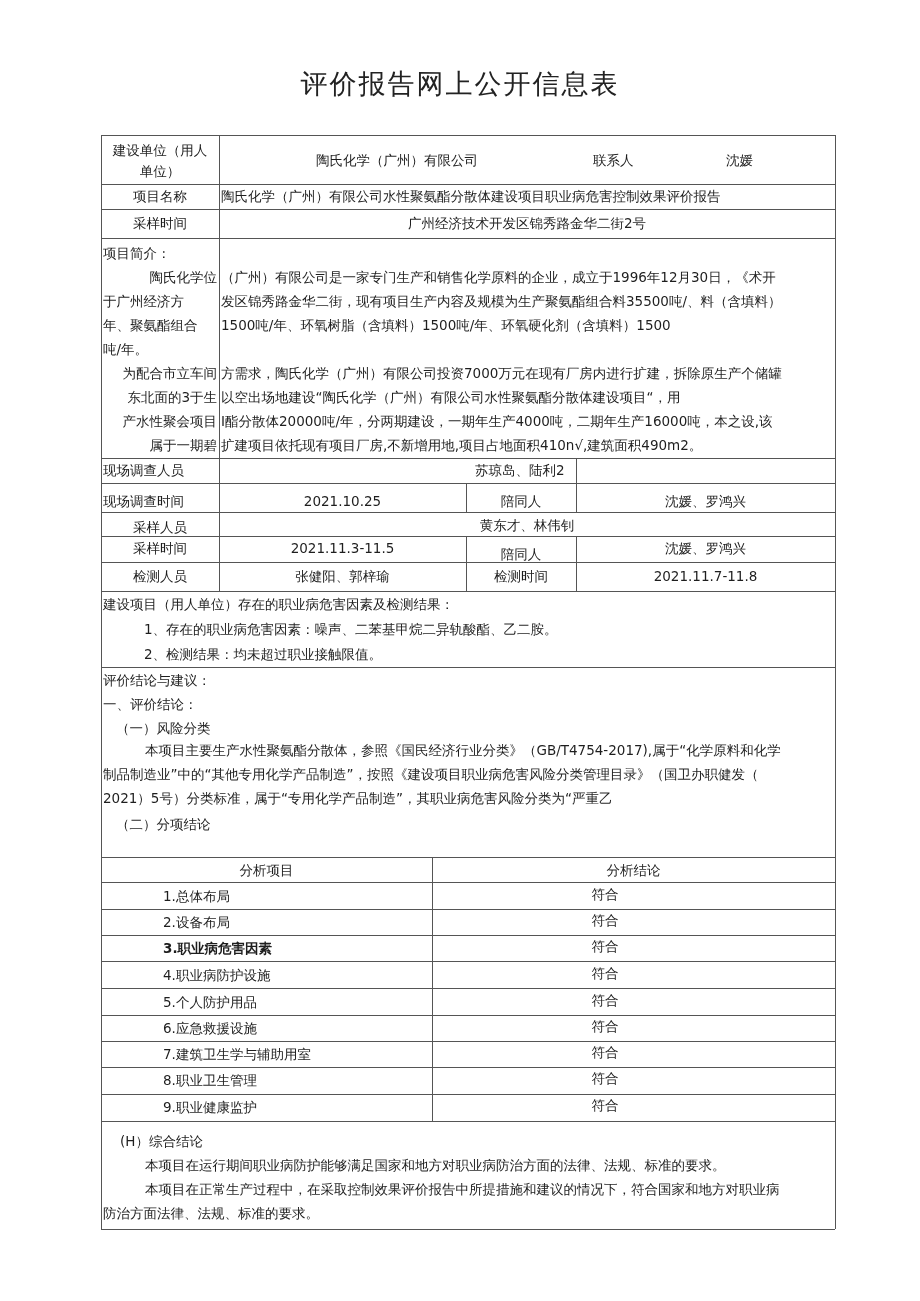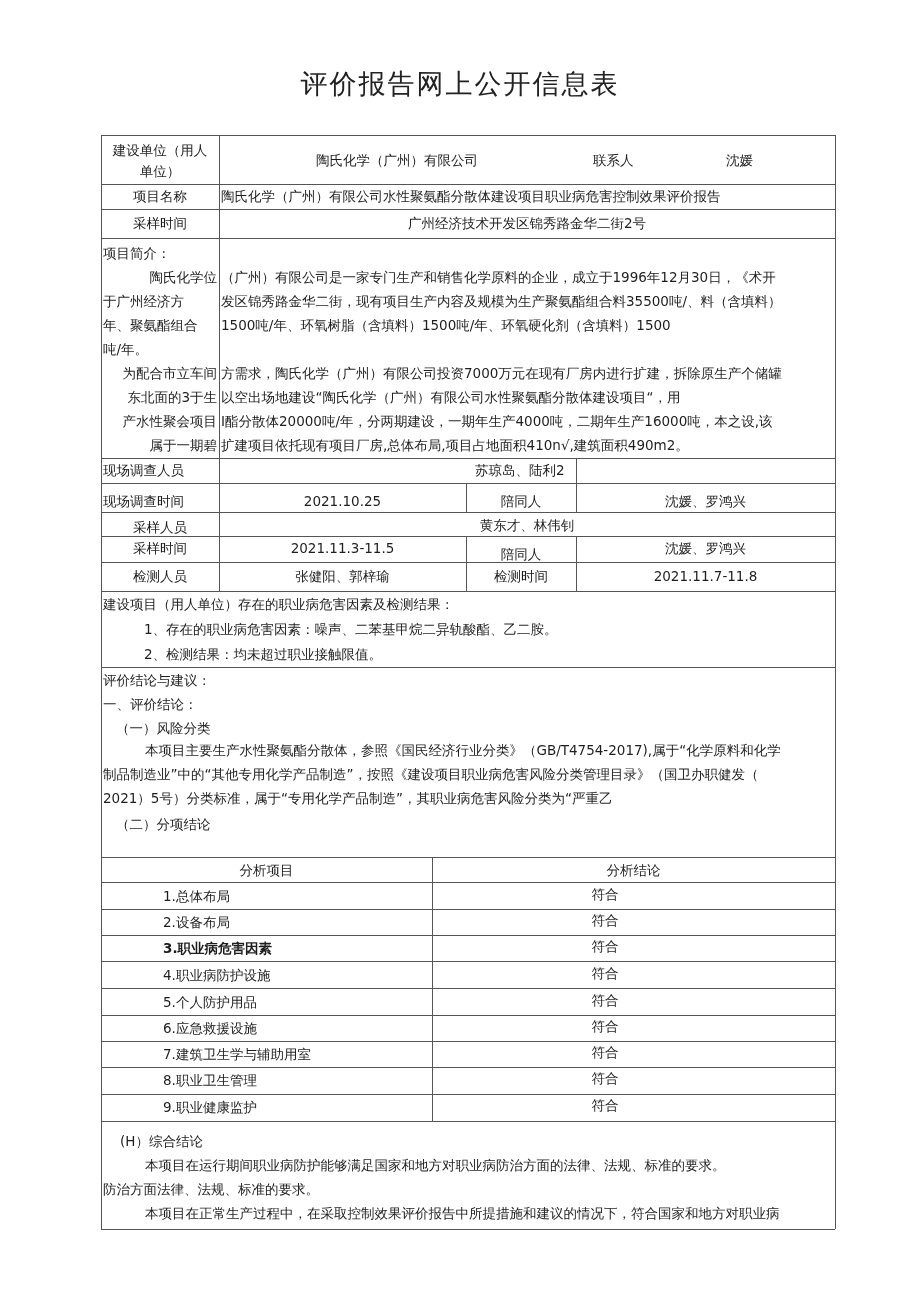--- a/index.html
+++ b/index.html
@@ -93,21 +93,21 @@
   <div class="para" style="left:103px; width:114px; top:361px; text-align:right;">
     <div>为配合市立车间</div>
     <div>东北面的3于生</div>
     <div>产水性聚会项目</div>
     <div>属于一期碧</div>
   </div>
   <div class="para" style="left:221px; top:361px;">
     <div>方需求，陶氏化学（广州）有限公司投资7000万元在现有厂房内进行扩建，拆除原生产个储罐</div>
     <div>以空出场地建设“陶氏化学（广州）有限公司水性聚氨酯分散体建设项目“，用</div>
     <div>I酯分散体20000吨/年，分两期建设，一期年生产4000吨，二期年生产16000吨，本之设,该</div>
-    <div>扩建项目依托现有项目厂房,总体布局,项目占地面积410n√,建筑面积490m2。</div>
+    <div>扩建项目依托现有项目厂房,不新增用地,项目占地面积410n√,建筑面积490m2。</div>
   </div>
 
   <div class="t" style="left:103px; top:461px;">现场调查人员</div>
   <div class="t" style="left:475px; top:461px;">苏琼岛、陆利2</div>
 
   <div class="t" style="left:103px; top:492px;">现场调查时间</div>
   <div class="t c" style="left:219px; width:247px; top:492px;">2021.10.25</div>
   <div class="t c" style="left:466px; width:110px; top:492px;">陪同人</div>
   <div class="t c" style="left:576px; width:259px; top:492px;">沈媛、罗鸿兴</div>
 
@@ -164,17 +164,17 @@
 
   <div class="t" style="left:163px; top:1071px;">8.职业卫生管理</div>
   <div class="t c" style="left:432px; width:346px; top:1069px;">符合</div>
 
   <div class="t" style="left:163px; top:1098px;">9.职业健康监护</div>
   <div class="t c" style="left:432px; width:346px; top:1096px;">符合</div>
 
   <div class="t" style="left:120px; top:1132px;">(H）综合结论</div>
   <div class="para" style="left:103px; top:1153px;">
     <div style="padding-left:42px;">本项目在运行期间职业病防护能够满足国家和地方对职业病防治方面的法律、法规、标准的要求。</div>
+    <div style="padding-left:42px;">本项目在正常生产过程中，在采取控制效果评价报告中所提措施和建议的情况下，符合国家和地方对职业病</div>
     <div>防治方面法律、法规、标准的要求。</div>
-    <div style="padding-left:42px;">本项目在正常生产过程中，在采取控制效果评价报告中所提措施和建议的情况下，符合国家和地方对职业病</div>
   </div>
 
 </div>
 
 </body></html>

